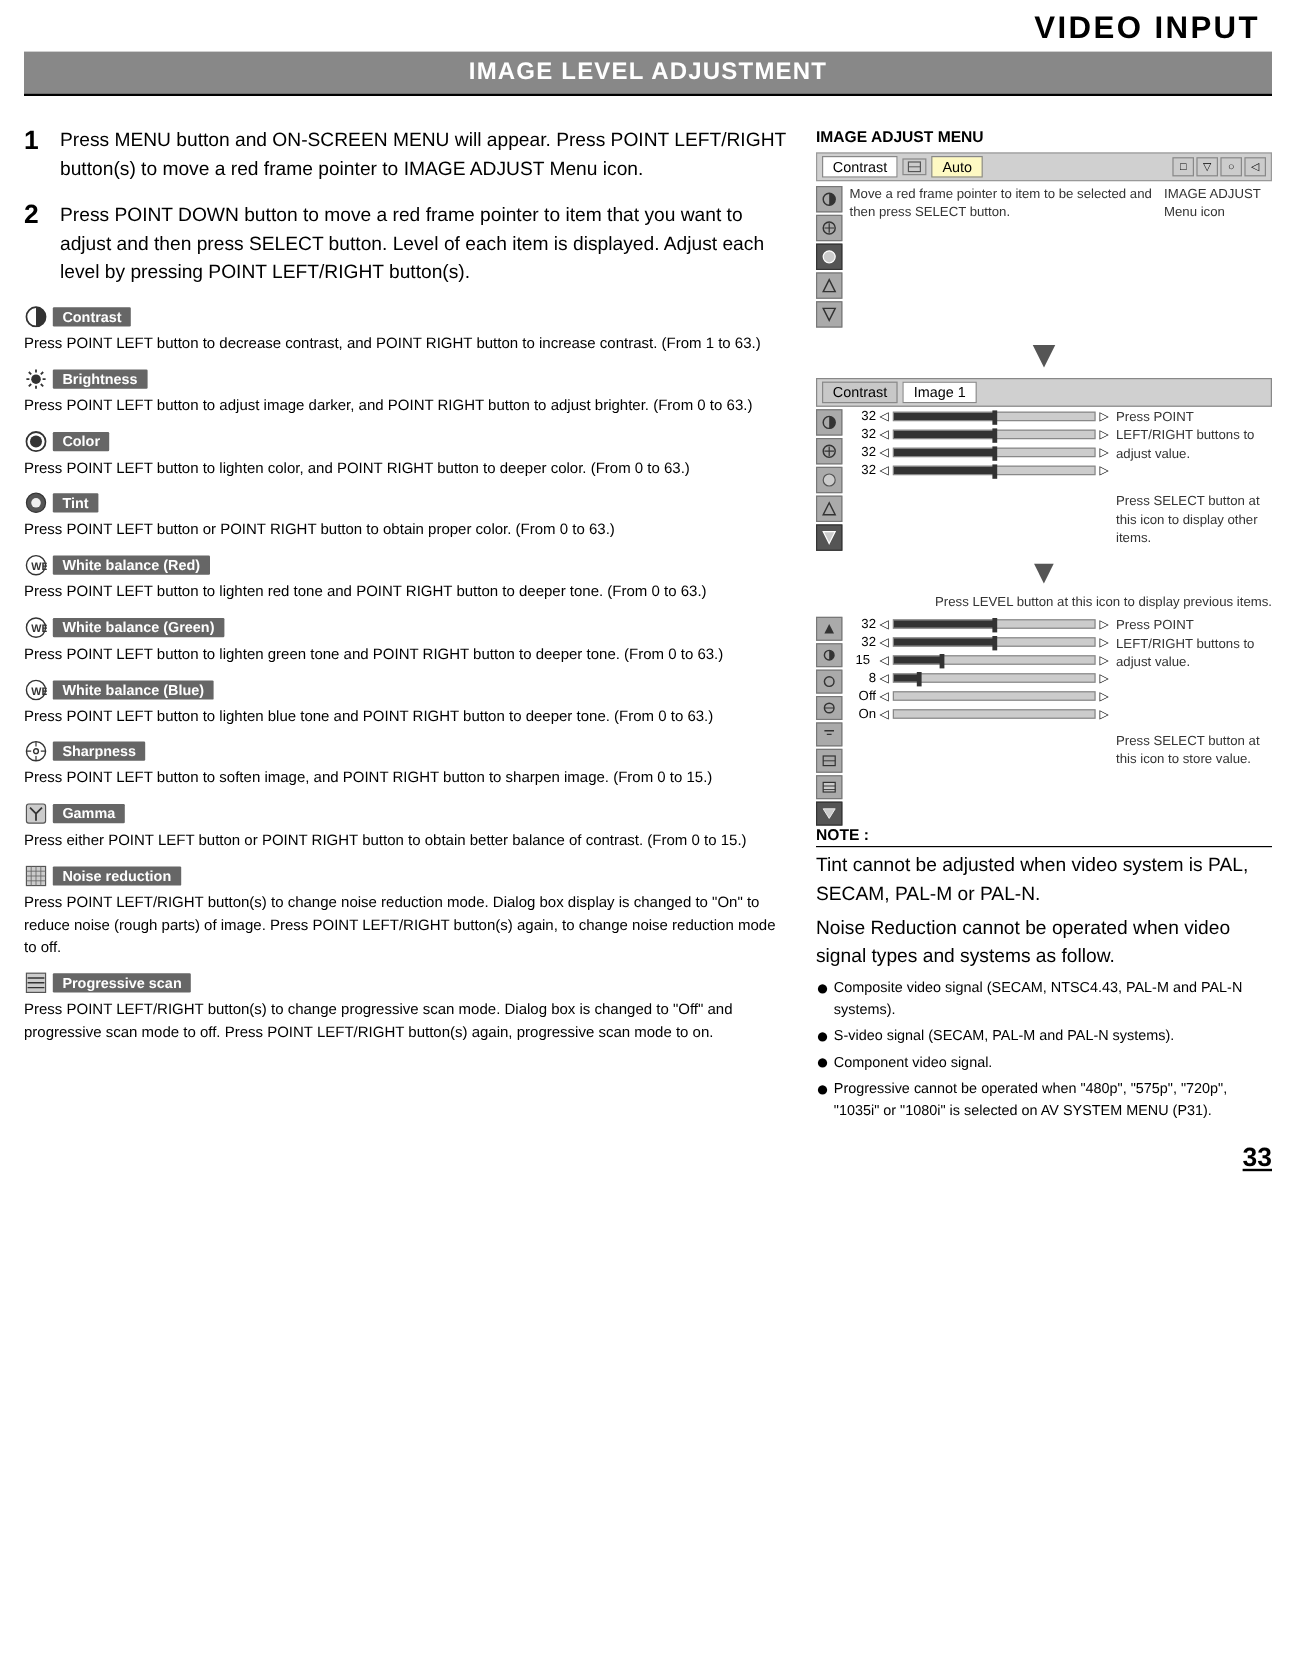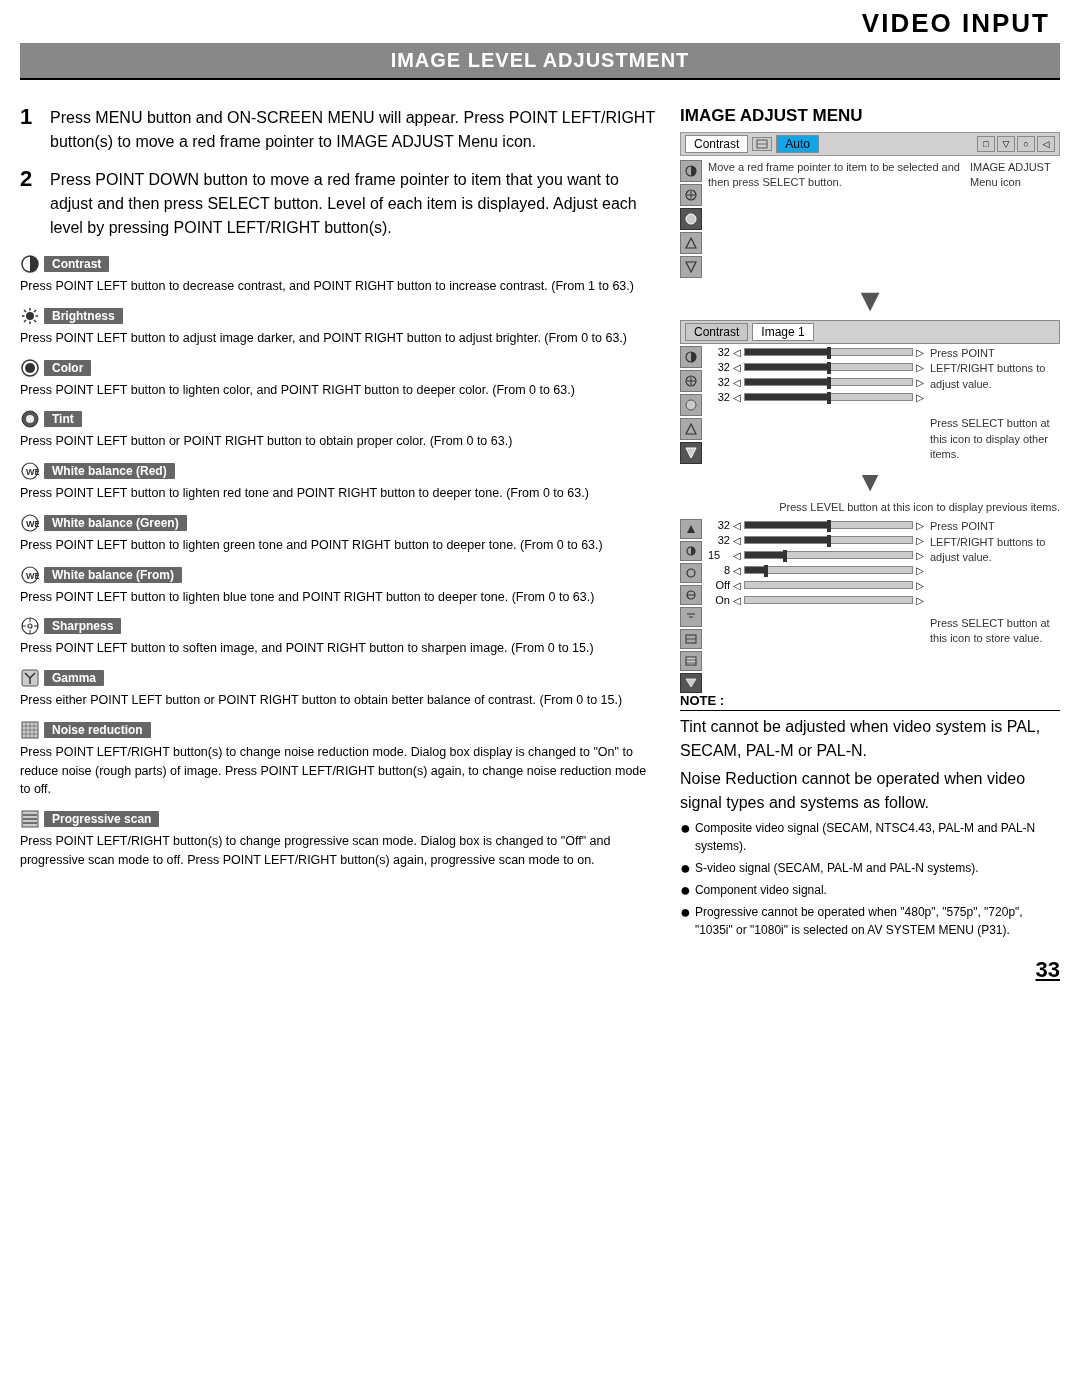--- a/index.html
+++ b/index.html
@@ -103,41 +103,41 @@
       border-radius: 1px;
     }
     .feature-desc {
       font-size: 12.5px;
       line-height: 1.5;
       margin-left: 0;
     }
 
     
     .right-col-title {
-      font-size: 17px;
+      font-size: 13px;
       font-weight: bold;
       margin-bottom: 6px;
     }
     .menu-top-bar {
       display: flex;
       align-items: center;
       background: #d0d0d0;
       border: 1px solid #999;
       padding: 2px 4px;
       margin-bottom: 4px;
       gap: 4px;
     }
     .menu-tab {
       background: #fff;
       border: 1px solid #888;
       padding: 1px 8px;
       font-size: 12px;
     }
     .menu-tab-selected {
-      background: #0ea5e9;
+      background: #fef9c3;
     }
     .menu-icons-row {
       display: flex;
       align-items: center;
       gap: 2px;
       margin-left: auto;
     }
     .menu-icon-btn {
       width: 18px;
       height: 16px;
@@ -337,21 +337,21 @@
     </div>
 
     <div class="feature-item">
       <div class="feature-label">
         <div class="feature-icon">
           <svg width="18" height="18" viewBox="0 0 18 18">
             <circle cx="9" cy="9" r="8" fill="none" stroke="#333" stroke-width="1.2"></circle>
             <text x="5" y="13" font-size="9" fill="#333" font-weight="bold">WB</text>
           </svg>
         </div>
-        <div class="feature-name-box">White balance (From)</div>
+        <div class="feature-name-box">White balance (Blue)</div>
       </div>
       <div class="feature-desc">Press POINT LEFT button to lighten blue tone and POINT RIGHT button to deeper tone.  (From 0 to 63.)</div>
     </div>
 
     <div class="feature-item">
       <div class="feature-label">
         <div class="feature-icon">
           <svg width="18" height="18" viewBox="0 0 18 18">
             <circle cx="9" cy="9" r="8" fill="none" stroke="#333" stroke-width="1.2"></circle>
             <circle cx="9" cy="9" r="2" fill="none" stroke="#333" stroke-width="1.2"></circle>
@@ -635,21 +635,21 @@
           <div style="display:flex;align-items:center;gap:3px;margin-bottom:3px;">
             <span style="font-size:11px;width:22px;text-align:right;">32</span>
             <span style="font-size:10px;">◁</span>
             <div style="flex:1;height:8px;background:#ccc;border:1px solid #888;position:relative;">
               <div style="width:50%;height:100%;background:#333;"></div>
               <div style="position:absolute;top:-2px;left:calc(50% - 2px);width:4px;height:12px;background:#333;"></div>
             </div>
             <span style="font-size:10px;">▷</span>
           </div>
           <div style="display:flex;align-items:center;gap:3px;margin-bottom:3px;">
-            <span style="font-size:11px;width:22px;text-align:left;">15</span>
+            <span style="font-size:11px;width:22px;text-align:center;">15</span>
             <span style="font-size:10px;">◁</span>
             <div style="flex:1;height:8px;background:#ccc;border:1px solid #888;position:relative;">
               <div style="width:24%;height:100%;background:#333;"></div>
               <div style="position:absolute;top:-2px;left:calc(24% - 2px);width:4px;height:12px;background:#333;"></div>
             </div>
             <span style="font-size:10px;">▷</span>
           </div>
           <div style="display:flex;align-items:center;gap:3px;margin-bottom:3px;">
             <span style="font-size:11px;width:22px;text-align:right;">8</span>
             <span style="font-size:10px;">◁</span>

